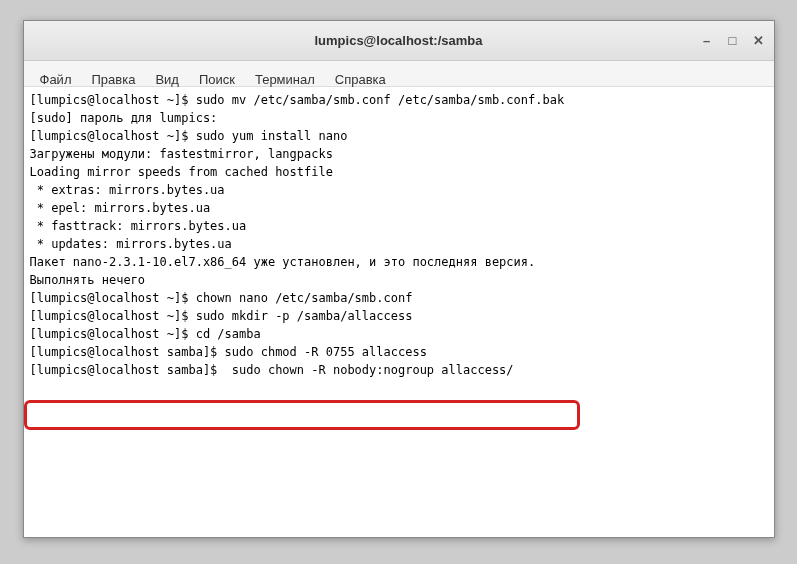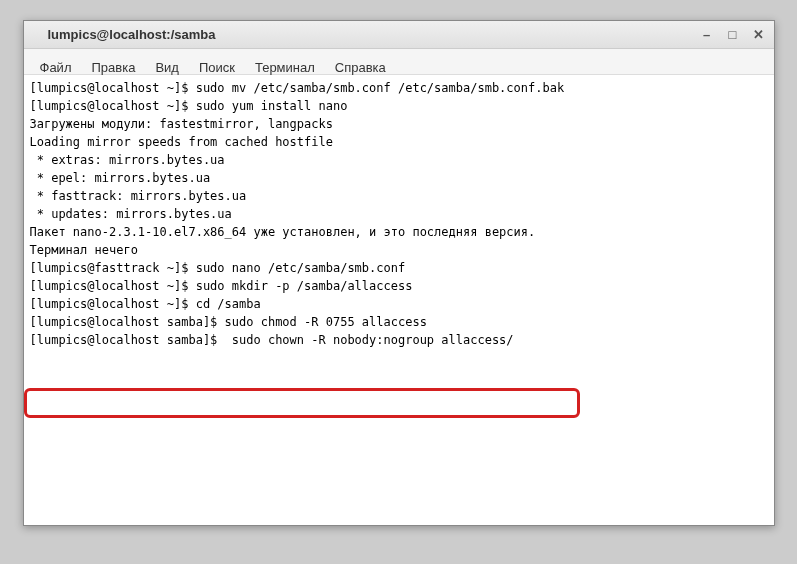--- a/index.html
+++ b/index.html
@@ -17,26 +17,25 @@
     }
     .window {
       width: 752px;
       background: #ffffff;
       border: 1px solid #888;
       box-shadow: 0 2px 8px rgba(0,0,0,0.3);
     }
     .titlebar {
       background: linear-gradient(to bottom, #f0f0f0, #e0e0e0);
       border-bottom: 1px solid #ccc;
-      height: 28px;
+      height: 40px;
       display: flex;
       align-items: center;
-      justify-content: flex-start;
+      justify-content: center;
       position: relative;
-      padding-left: 24px;
     }
     .titlebar-title {
       font-size: 13px;
       font-weight: bold;
       color: #333;
     }
     .window-controls {
       position: absolute;
       right: 8px;
       display: flex;
@@ -114,30 +113,31 @@
     <span class="menu-item">Файл</span>
     <span class="menu-item">Правка</span>
     <span class="menu-item">Вид</span>
     <span class="menu-item">Поиск</span>
     <span class="menu-item">Терминал</span>
     <span class="menu-item">Справка</span>
   </div>
 
   <div class="terminal-area">
     <div class="terminal-line">[lumpics@localhost ~]$ sudo mv /etc/samba/smb.conf /etc/samba/smb.conf.bak</div>
+    <div class="terminal-line">[sudo] пароль для lumpics:</div>
     <div class="terminal-line">[lumpics@localhost ~]$ sudo yum install nano</div>
     <div class="terminal-line">Загружены модули: fastestmirror, langpacks</div>
     <div class="terminal-line">Loading mirror speeds from cached hostfile</div>
     <div class="terminal-line"> * extras: mirrors.bytes.ua</div>
     <div class="terminal-line"> * epel: mirrors.bytes.ua</div>
     <div class="terminal-line"> * fasttrack: mirrors.bytes.ua</div>
     <div class="terminal-line"> * updates: mirrors.bytes.ua</div>
     <div class="terminal-line">Пакет nano-2.3.1-10.el7.x86_64 уже установлен, и это последняя версия.</div>
-    <div class="terminal-line">Терминал нечего</div>
-    <div class="terminal-line">[lumpics@fasttrack ~]$ sudo nano /etc/samba/smb.conf</div>
+    <div class="terminal-line">Выполнять нечего</div>
+    <div class="terminal-line">[lumpics@localhost ~]$ chown nano /etc/samba/smb.conf</div>
     <div class="terminal-line">[lumpics@localhost ~]$ sudo mkdir -p /samba/allaccess</div>
     <div class="terminal-line">[lumpics@localhost ~]$ cd /samba</div>
     <div class="terminal-line">[lumpics@localhost samba]$ sudo chmod -R 0755 allaccess</div>
     <div class="terminal-line">[lumpics@localhost samba]$  sudo chown -R nobody:nogroup allaccess/</div>
     <div class="terminal-line"></div>
 
     <div class="highlight-box" style="top:313px;left:0px;width:556px;height:30px;"></div>
   </div>
 </div>
 

